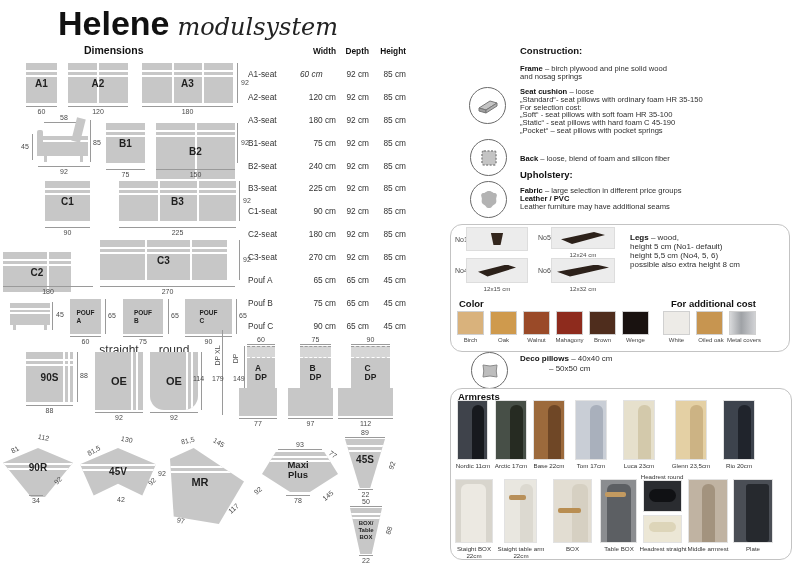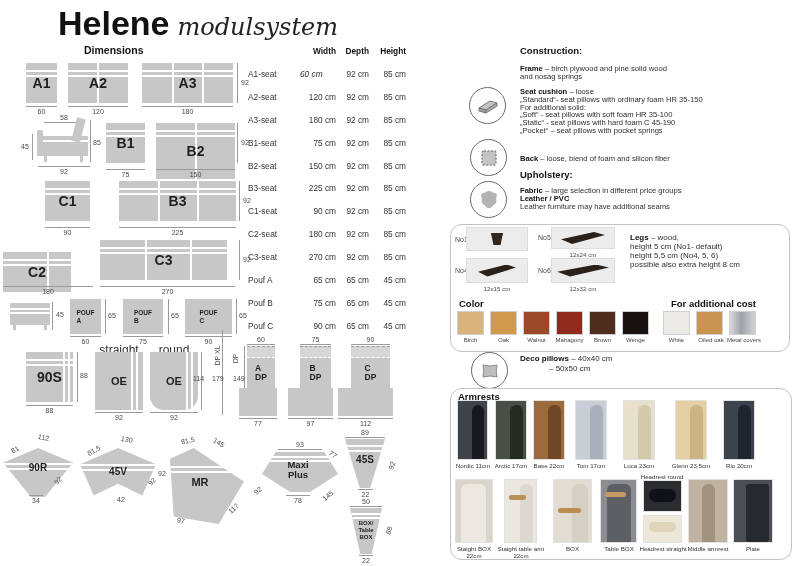--- a/index.html
+++ b/index.html
@@ -2,21 +2,21 @@
 <html><head>
 <meta charset="utf-8">
 <style>
   html,body{margin:0;padding:0;background:#fff;}
   .page{position:relative;width:792px;height:566px;background:#fff;overflow:hidden;
         font-family:"Liberation Sans",sans-serif;}
   .abs{position:absolute;}
   
   .box{position:absolute;background:#c7c7c7;}
   .lbl{position:absolute;inset:0;display:flex;align-items:center;justify-content:center;
-       font-weight:bold;color:#1f1f1f;font-size:14px;}
+       font-weight:bold;color:#1f1f1f;font-size:10px;}
   .st{position:absolute;left:0;right:0;height:2px;background:#fff;top:7px;}
   .st2{position:absolute;left:0;right:0;height:2px;background:#fff;top:12px;}
   .vd{position:absolute;top:0;bottom:0;width:2px;background:#fff;}
   .num{position:absolute;font-size:7px;color:#4a4a4a;line-height:7px;}
   .rnum{position:absolute;font-size:7px;color:#4a4a4a;line-height:7px;transform-origin:center;}
   .wdim{position:absolute;border-top:1px solid #9a9a9a;padding-top:1px;text-align:center;
         font-size:7px;color:#4a4a4a;line-height:7px;}
   .wdimt{position:absolute;border-bottom:1px solid #9a9a9a;padding-bottom:1px;text-align:center;
         font-size:7px;color:#4a4a4a;line-height:7px;}
   .vline{position:absolute;width:0;border-left:1px solid #9a9a9a;}
@@ -314,21 +314,21 @@
       <div style="text-align:right;">85 cm</div>
     <div>A3-seat</div>
       <div style="text-align:right;">180 cm</div>
       <div style="text-align:right;">92 cm</div>
       <div style="text-align:right;">85 cm</div>
     <div>B1-seat</div>
       <div style="text-align:right;">75 cm</div>
       <div style="text-align:right;">92 cm</div>
       <div style="text-align:right;">85 cm</div>
     <div>B2-seat</div>
-      <div style="text-align:right;">150 cm</div>
+      <div style="text-align:right;">240 cm</div>
       <div style="text-align:right;">92 cm</div>
       <div style="text-align:right;">85 cm</div>
     <div>B3-seat</div>
       <div style="text-align:right;">225 cm</div>
       <div style="text-align:right;">92 cm</div>
       <div style="text-align:right;">85 cm</div>
     <div>C1-seat</div>
       <div style="text-align:right;">90 cm</div>
       <div style="text-align:right;">92 cm</div>
       <div style="text-align:right;">85 cm</div>
@@ -362,21 +362,21 @@
   <div class="circle" style="left:469px;top:87px;">
     <svg width="26" height="26" viewBox="0 0 26 26">
       <polygon points="4,15 15,8 22,10 11,17" fill="#c4c4c4" stroke="#777" stroke-width="1"></polygon>
       <polygon points="4,15 11,17 11,20 4,18" fill="#9f9f9f" stroke="#777" stroke-width="1"></polygon>
       <polygon points="11,17 22,10 22,13 11,20" fill="#b0b0b0" stroke="#777" stroke-width="1"></polygon>
     </svg>
   </div>
   <div class="txt" style="left:520px;top:88px;width:270px;">
     <div><b>Seat cushion</b><span> –  loose</span></div>
     <div>„Standard“- seat pillows with ordinary foam HR 35-150</div>
-    <div>For additional solid:</div>
+    <div>For selection cost:</div>
     <div>„Soft“ - seat pillows with soft foam HR 35-100</div>
     <div>„Static“ - seat pillows with hard foam C 45-190</div>
     <div>„Pocket“ – seat pillows with pocket springs</div>
   </div>
   <div class="circle" style="left:470px;top:139px;">
     <svg width="22" height="22" viewBox="0 0 22 22">
       <rect x="4" y="4" width="14" height="14" fill="#c4c4c4" stroke="#888" stroke-width="1.5" stroke-dasharray="2 1.5" rx="2"></rect>
     </svg>
   </div>
   <div class="txt" style="left:520px;top:155px;width:265px;">

